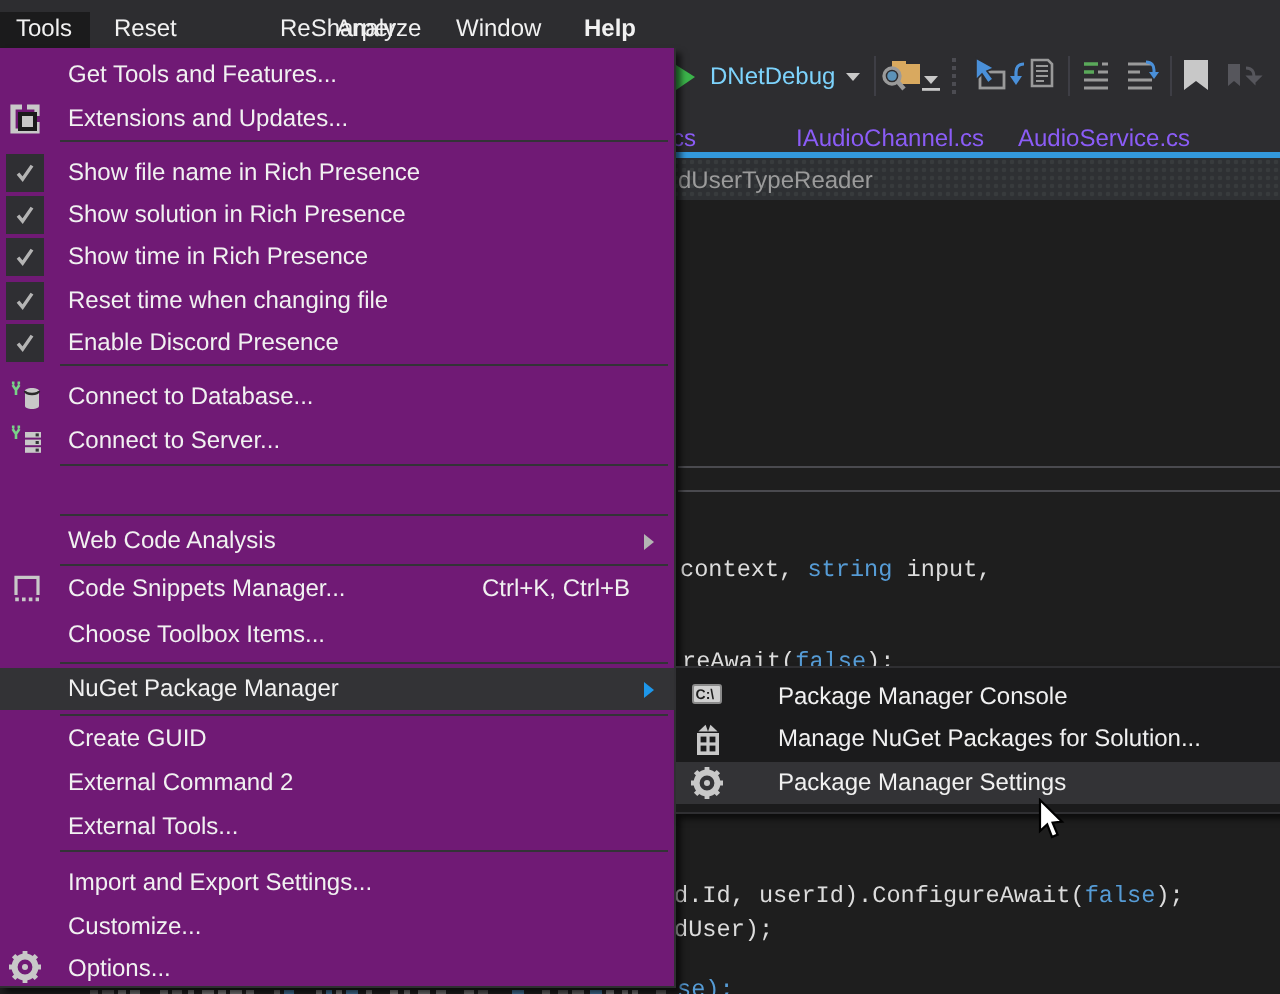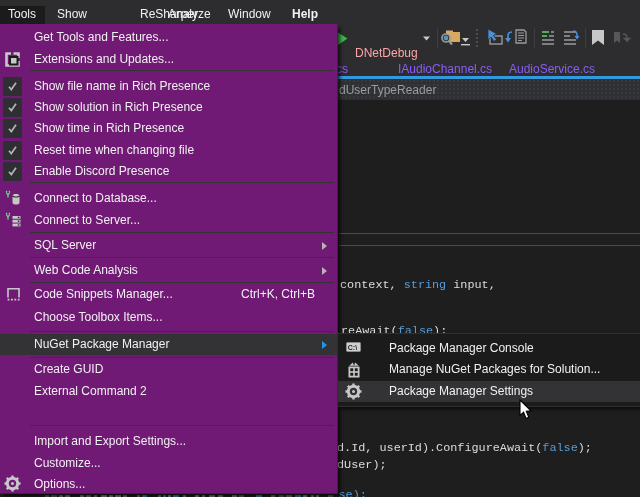--- a/index.html
+++ b/index.html
@@ -38,21 +38,21 @@
             font-size:12px;color:#f1f1f1;white-space:pre;}
 </style></head>
 <body>
 <div class="abs" id="topband"></div>
 <div class="abs" id="toolbar"></div>
 <div class="abs" id="tabstrip"></div>
 <div class="abs" id="blueline"></div>
 <div class="abs" id="crumb"></div>
 <div class="abs" id="toolsbox"></div>
 <div class="abs mbar" style="left:8px;">Tools</div>
-<div class="abs mbar" style="left:57px;">Show</div>
+<div class="abs mbar" style="left:57px;">Reset</div>
 <div class="abs mbar" style="left:96px;margin-left:44px;">ReSharper</div>
 <div class="abs mbar" style="left:168px;">Analyze</div>
 <div class="abs mbar" style="left:228px;">Window</div>
 <div class="abs mbar" style="left:292px;font-weight:bold;">Help</div>
 <svg class="abs" style="left:330px;top:24px" width="310" height="28" viewBox="0 0 310 28">
 
   <path d="M8 8.5 L17.5 14.5 L8 21 Z" fill="#3cb44b"></path>
 
   <path d="M93 12.5 L100 12.5 L96.5 16.5 Z" fill="#c8c8c8"></path>
 
@@ -101,21 +101,21 @@
 
   <rect x="255" y="4" width="1" height="20" fill="#3e3e45"></rect>
 
   <path d="M262 6 L274 6 L274 21 L268 16.5 L262 21 Z" fill="#c8c8c8"></path>
 
   <g fill="#56565c">
       <path d="M284 8 L290 8 L290 19 L287 16.5 L284 19 Z"></path>
       <path d="M293 10 C296 10 297 12 297 14 L297 17 L294.5 14.5 L299.5 14.5 L297 17" stroke="#56565c" stroke-width="1.5" fill="none"></path>
     </g>
 </svg>
-<div class="abs" style="left:355px;top:46px;height:15px;line-height:15px;font-size:12px;color:#fca5a5;text-align:right;">DNetDebug</div>
+<div class="abs" style="left:355px;top:31px;height:15px;line-height:15px;font-size:12px;color:#7dd3fc;text-align:right;">DNetDebug</div>
 <div class="abs tabtxt" style="left:336px;">cs</div>
 <div class="abs tabtxt" style="left:398px;">IAudioChannel.cs</div>
 <div class="abs tabtxt" style="left:509px;">AudioService.cs</div>
 <div class="abs" style="left:339px;top:83px;height:14px;line-height:14px;font-size:12px;color:#9b9b9b;">dUserTypeReader</div>
 <div class="abs hline" style="left:339px;top:233px;width:301px;"></div>
 <div class="abs hline" style="left:339px;top:245px;width:301px;"></div>
 <div class="abs code" style="left:340px;top:277px;">context, <span class="kw">string</span> input,</div>
 <div class="abs code" style="left:341px;top:323px;">reAwait(<span class="kw">false</span>);</div>
 <div class="abs code" style="left:337px;top:439.5px;">d.Id, userId).ConfigureAwait(<span class="kw">false</span>);</div>
 <div class="abs code" style="left:337px;top:456.5px;">dUser);</div>
@@ -215,24 +215,20 @@
         <rect x="14.8" y="4.7" width="1.6" height="1.5" fill="#333337"></rect>
    <rect x="9.5" y="7.8" width="8" height="2.8" fill="#c8c8c8"></rect>
         <rect x="14.8" y="8.5" width="1.6" height="1.5" fill="#333337"></rect>
    <rect x="9.5" y="11.6" width="8" height="2.8" fill="#c8c8c8"></rect>
         <rect x="14.8" y="12.3" width="1.6" height="1.5" fill="#333337"></rect>
    <path d="M3.6 0.8 V2.2 M6.4 0.8 V2.2 M3.3 2.5 L5 5 L6.7 2.5 M5 5 V7.5" stroke="#79d288" stroke-width="1.3" fill="none"></path>
       </svg>
       <div class="txt">Connect to Server...</div>
     </div>
 <div class="abs sep" style="top:207.5px"></div>
-<div class="abs mi" style="top:210.5px">
-      <div class="txt">SQL Server</div>
-      <div class="abs arrow-g" style="left:322px;top:7px;"></div>
-    </div>
 <div class="abs sep" style="top:232.5px"></div>
 <div class="abs mi" style="top:235.7px">
       <div class="txt">Web Code Analysis</div>
       <div class="abs arrow-g" style="left:322px;top:7px;"></div>
     </div>
 <div class="abs sep" style="top:257.5px"></div>
 <div class="abs mi" style="top:260.3px">
       <svg class="abs" style="left:3px;top:1px" width="19" height="19" viewBox="0 0 19 19">
    <path d="M5 12.5 V3.7 H16 V12.5" stroke="#c8c8c8" stroke-width="1.6" fill="none"></path>
    <path d="M4.6 14.7 H16.5" stroke="#c8c8c8" stroke-width="1.8" stroke-dasharray="1.8 1.6" fill="none"></path>
@@ -247,20 +243,23 @@
 <div class="abs mi hl" style="top:309.5px">
       <div class="txt">NuGet Package Manager</div>
       <div class="abs arrow-b" style="left:322px;top:7px;"></div>
     </div>
 <div class="abs sep" style="top:333.0px"></div>
 <div class="abs mi" style="top:335.1px">
       <div class="txt">Create GUID</div>
     </div>
 <div class="abs mi" style="top:357.3px">
       <div class="txt">External Command 2</div>
+    </div>
+<div class="abs mi" style="top:379.3px">
+      <div class="txt">External Tools...</div>
     </div>
 <div class="abs sep" style="top:401.0px"></div>
 <div class="abs mi" style="top:407.1px">
       <div class="txt">Import and Export Settings...</div>
     </div>
 <div class="abs mi" style="top:428.9px">
       <div class="txt">Customize...</div>
     </div>
 <div class="abs mi" style="top:450.0px">
       <svg class="abs" style="left:4px;top:1px" width="17" height="17" viewBox="0 0 17 17">

